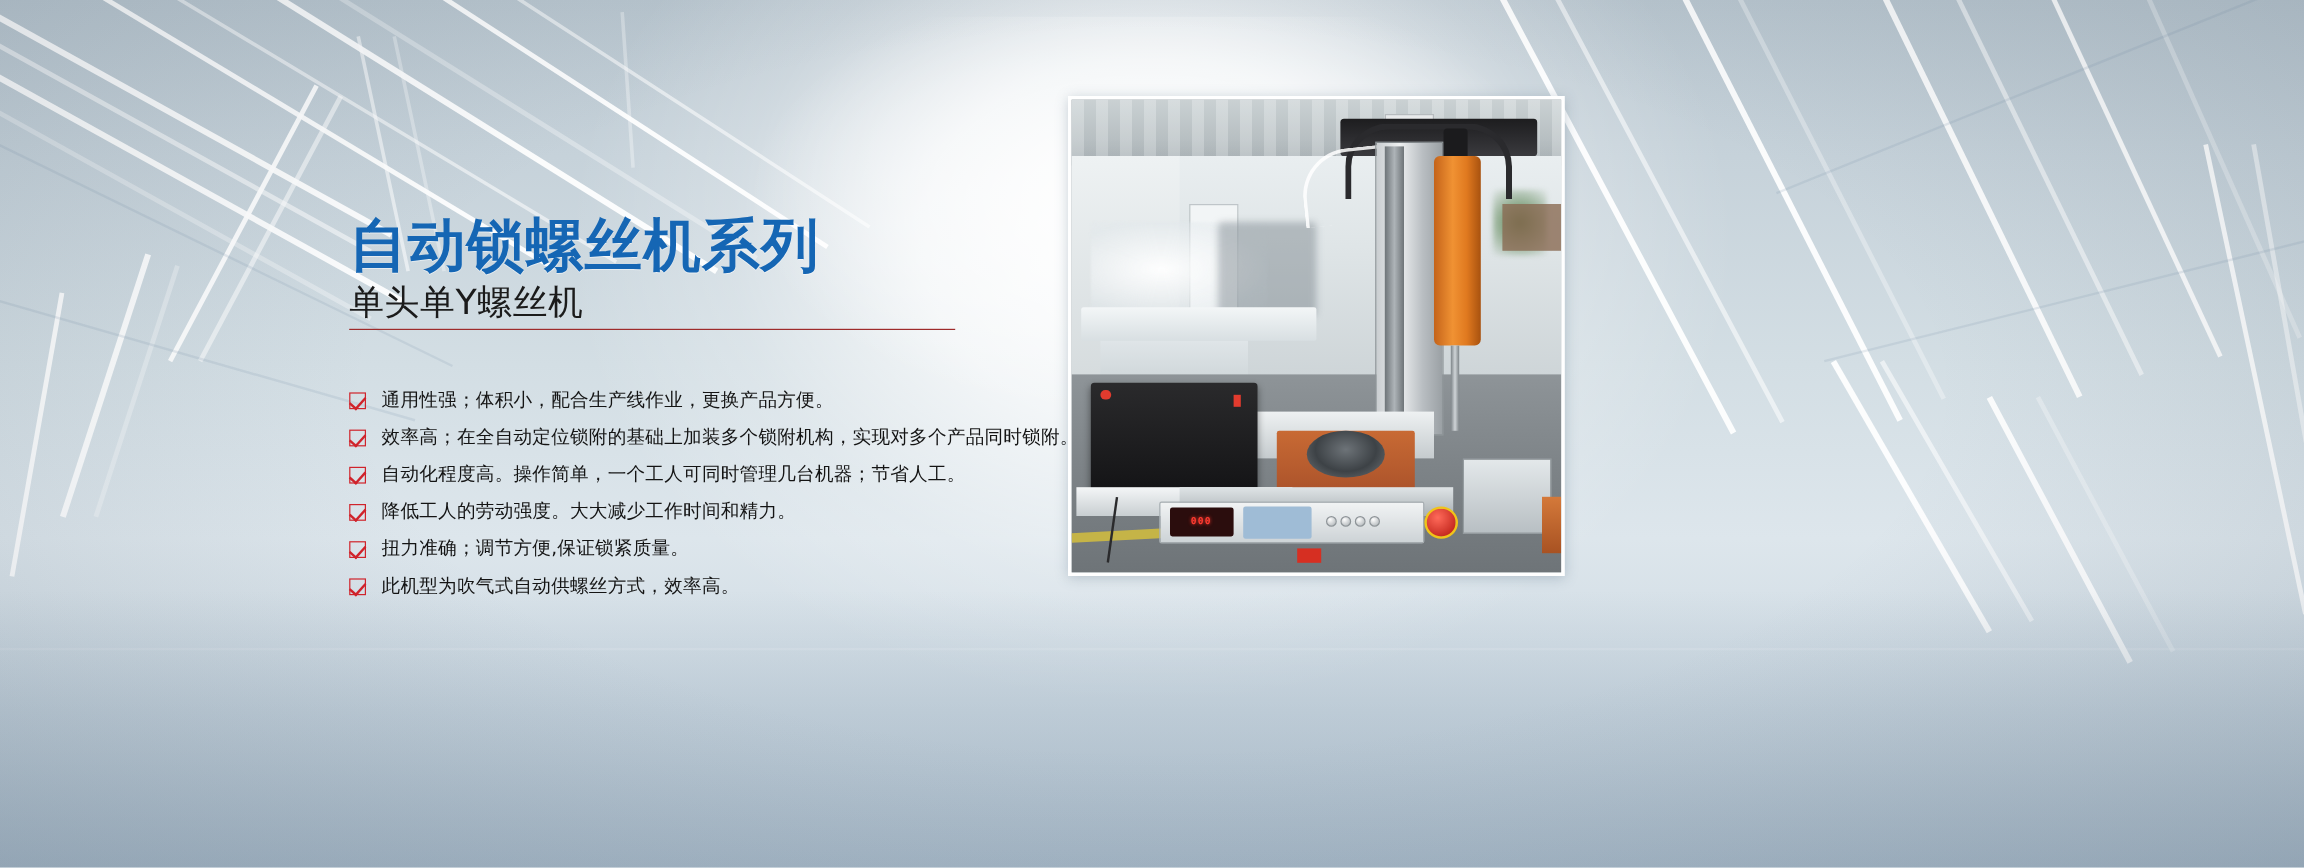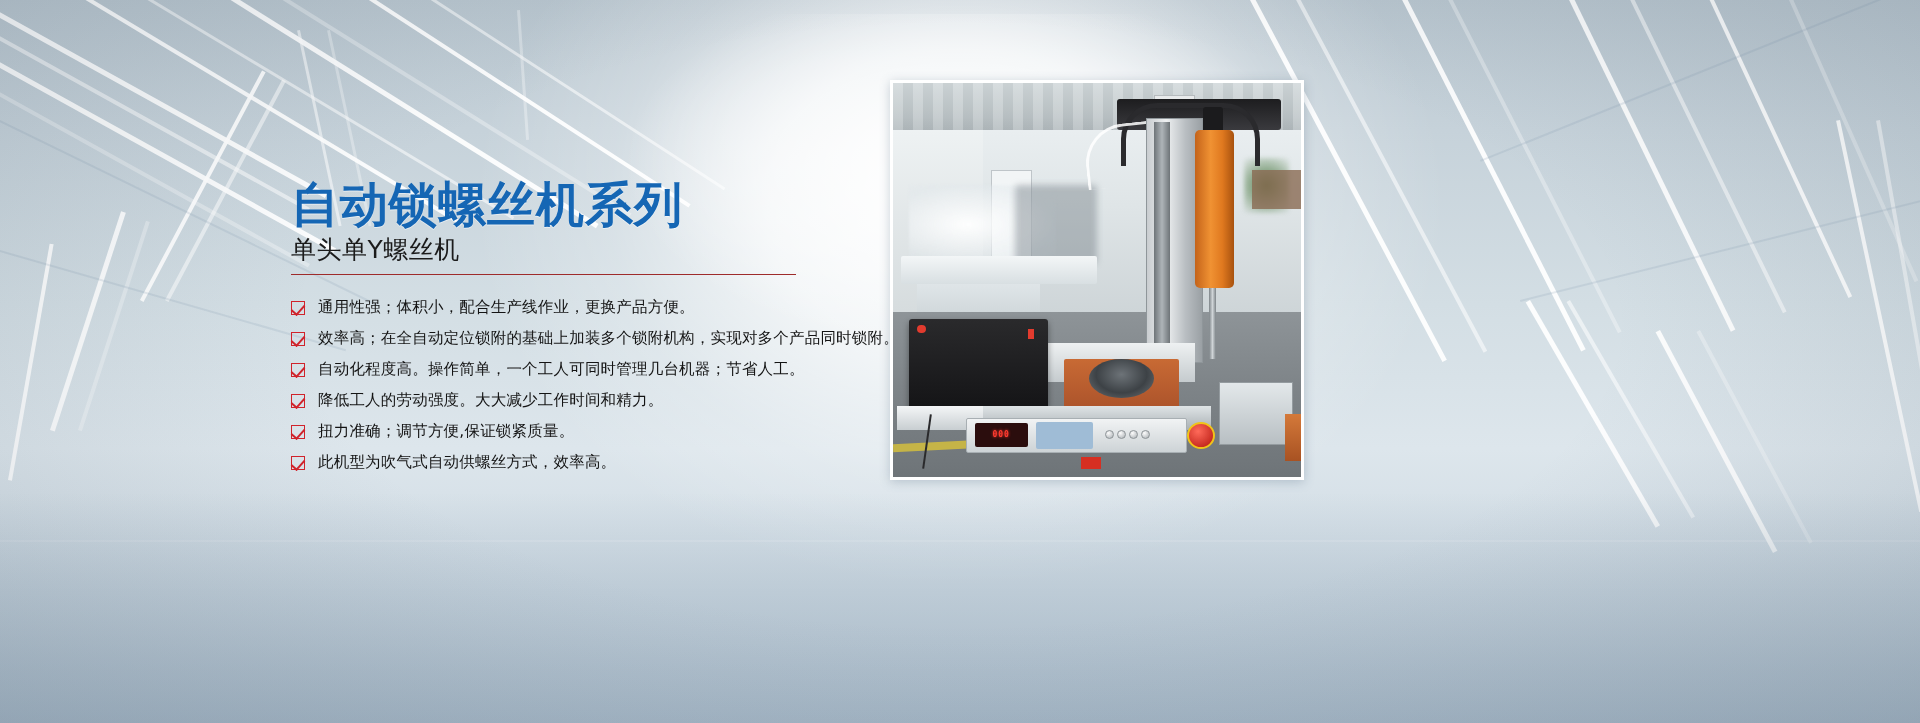--- a/index.html
+++ b/index.html
@@ -49,21 +49,21 @@
 
   .title {
     position:absolute; left:291px; top:173px;
     font-size:48px; font-weight:bold; letter-spacing:1px;
     color:#1566b4;
     text-shadow:0 1px 0 rgba(255,255,255,0.5);
     white-space:nowrap;
   }
   .subtitle {
     position:absolute; left:291px; top:233px;
-    font-size:25px; color:#1b1b1b; font-weight:500;
+    font-size:29px; color:#1b1b1b; font-weight:500;
     letter-spacing:0.5px; white-space:nowrap;
   }
   .divider {
     position:absolute; left:291px; top:274px; width:505px; height:1px;
     background:#9e2b2b;
   }
 
   .features { position:absolute; left:291px; top:292px; width:620px; }
   .feature {
     display:flex; align-items:flex-start; gap:13px;
@@ -230,21 +230,21 @@
   <div class="floorglow"></div>
   <div class="vign"></div>
 </div>
 
 <div class="content">
 
   <h1 class="title">自动锁螺丝机系列</h1>
   <h2 class="subtitle">单头单Y螺丝机</h2>
   <div class="divider"></div>
 
-  <ul class="features" style="list-style:none;">
+  <ul class="features" style="list-style:none;margin-top:26px;">
     <li class="feature">
       <span class="chk"></span>
       <span class="feature-text">通用性强；体积小，配合生产线作业，更换产品方便。</span>
     </li>
     <li class="feature">
       <span class="chk"></span>
       <span class="feature-text">效率高；在全自动定位锁附的基础上加装多个锁附机构，实现对多个产品同时锁附。</span>
     </li>
     <li class="feature">
       <span class="chk"></span>

